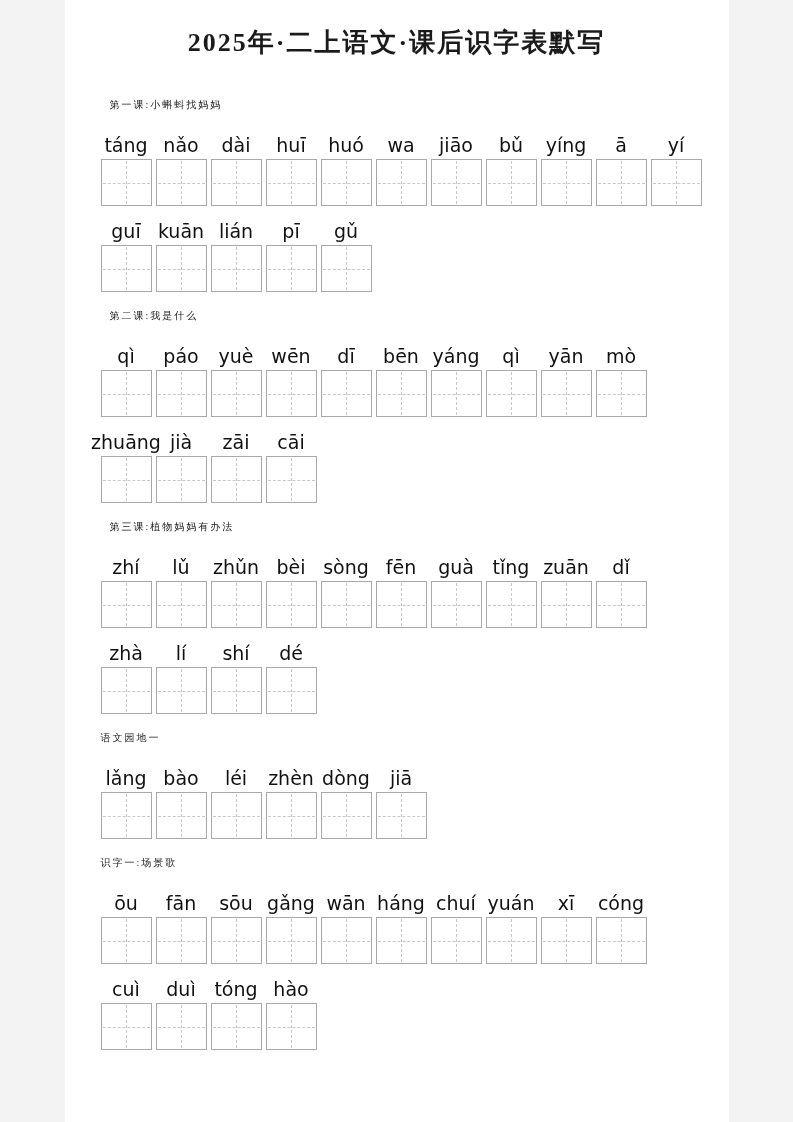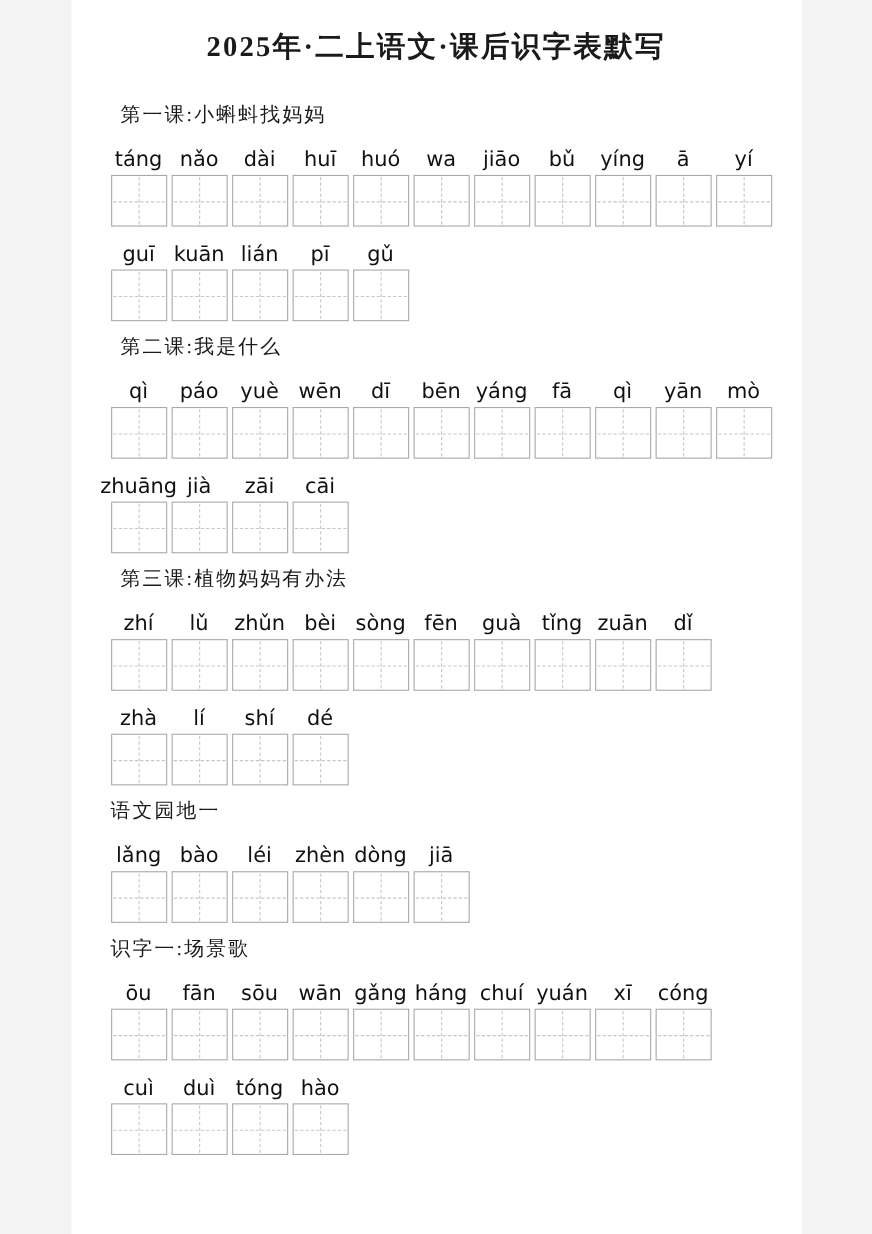--- a/index.html
+++ b/index.html
@@ -21,21 +21,21 @@
     letter-spacing:2px;
   }
   .sections{
     padding:34px 0 0 36px;
   }
   .section{margin-bottom:10px;}
   .section-heading{
     margin:0 0 18px 0;
     font-family:"Liberation Serif","DejaVu Serif",serif;
     font-weight:400;
-    font-size:18px;
+    font-size:10px;
     line-height:21px;
     letter-spacing:2px;
   }
   .section-heading.indent{padding-left:9px;}
   .pinyin-row{
     display:flex;
     gap:4px;
     margin-bottom:13px;
   }
   .cell{
@@ -266,27 +266,20 @@
   </div>
 
   <div class="cell">
     <div class="pinyin">yáng</div>
     <div class="box">
       <span class="vline"></span>
       <span class="hline"></span>
     </div>
   </div>
 
-  <div class="cell">
-    <div class="pinyin">fā</div>
-    <div class="box">
-      <span class="vline"></span>
-      <span class="hline"></span>
-    </div>
-  </div>
 
   <div class="cell">
     <div class="pinyin">qì</div>
     <div class="box">
       <span class="vline"></span>
       <span class="hline"></span>
     </div>
   </div>
 
   <div class="cell">
@@ -535,35 +528,35 @@
 
   <div class="cell">
     <div class="pinyin">sōu</div>
     <div class="box">
       <span class="vline"></span>
       <span class="hline"></span>
     </div>
   </div>
 
   <div class="cell">
+    <div class="pinyin">gǎng</div>
+    <div class="box">
+      <span class="vline"></span>
+      <span class="hline"></span>
+    </div>
+  </div>
+
+  <div class="cell">
     <div class="pinyin">wān</div>
     <div class="box">
       <span class="vline"></span>
       <span class="hline"></span>
     </div>
   </div>
 
-  <div class="cell">
-    <div class="pinyin">gǎng</div>
-    <div class="box">
-      <span class="vline"></span>
-      <span class="hline"></span>
-    </div>
-  </div>
-
 
   <div class="cell">
     <div class="pinyin">háng</div>
     <div class="box">
       <span class="vline"></span>
       <span class="hline"></span>
     </div>
   </div>
 
   <div class="cell">

